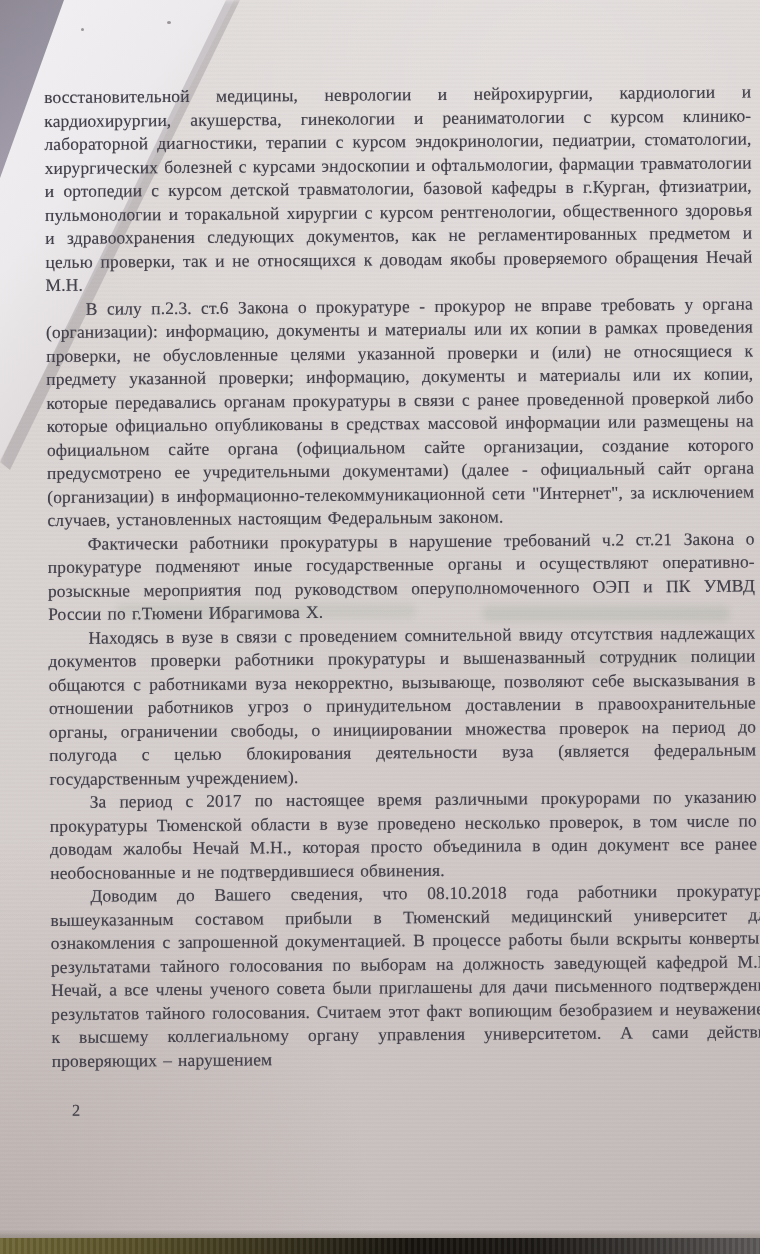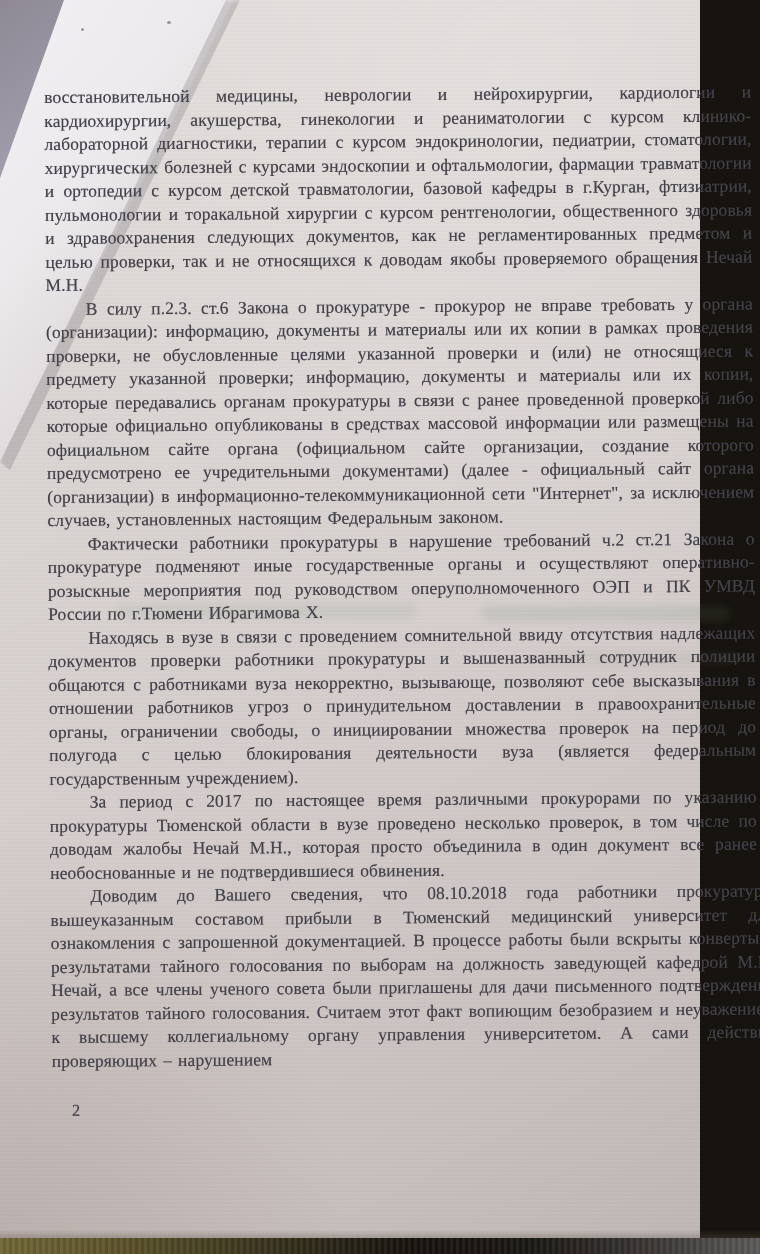--- a/index.html
+++ b/index.html
@@ -5,21 +5,21 @@
   html, body { margin:0; padding:0; }
   body {
     width:760px; height:1254px; overflow:hidden; position:relative;
     background:#17140f;
     font-family:"Liberation Serif","DejaVu Serif",serif;
   }
   .photo { position:absolute; inset:0; }
 
   
   .page {
-    position:absolute; left:0; top:0; width:700px; height:1240px;
+    position:absolute; left:0; top:0; width:760px; height:1240px;
     background:
       radial-gradient(90% 60% at 0% 100%, rgba(125,108,102,0.22), rgba(125,108,102,0) 55%),
       radial-gradient(130% 80% at 72% 6%, rgba(255,255,255,0.22), rgba(255,255,255,0) 60%),
       linear-gradient(152deg, #e1dcda 0%, #dad4d2 32%, #d3ccca 58%, #c9c1bf 82%, #bfb7b5 100%);
   }
   
   .grain {
     position:absolute; inset:0; pointer-events:none;
     background-image:repeating-linear-gradient(0deg, rgba(0,0,0,0.013) 0 2px, rgba(255,255,255,0.013) 2px 4px);
   }

